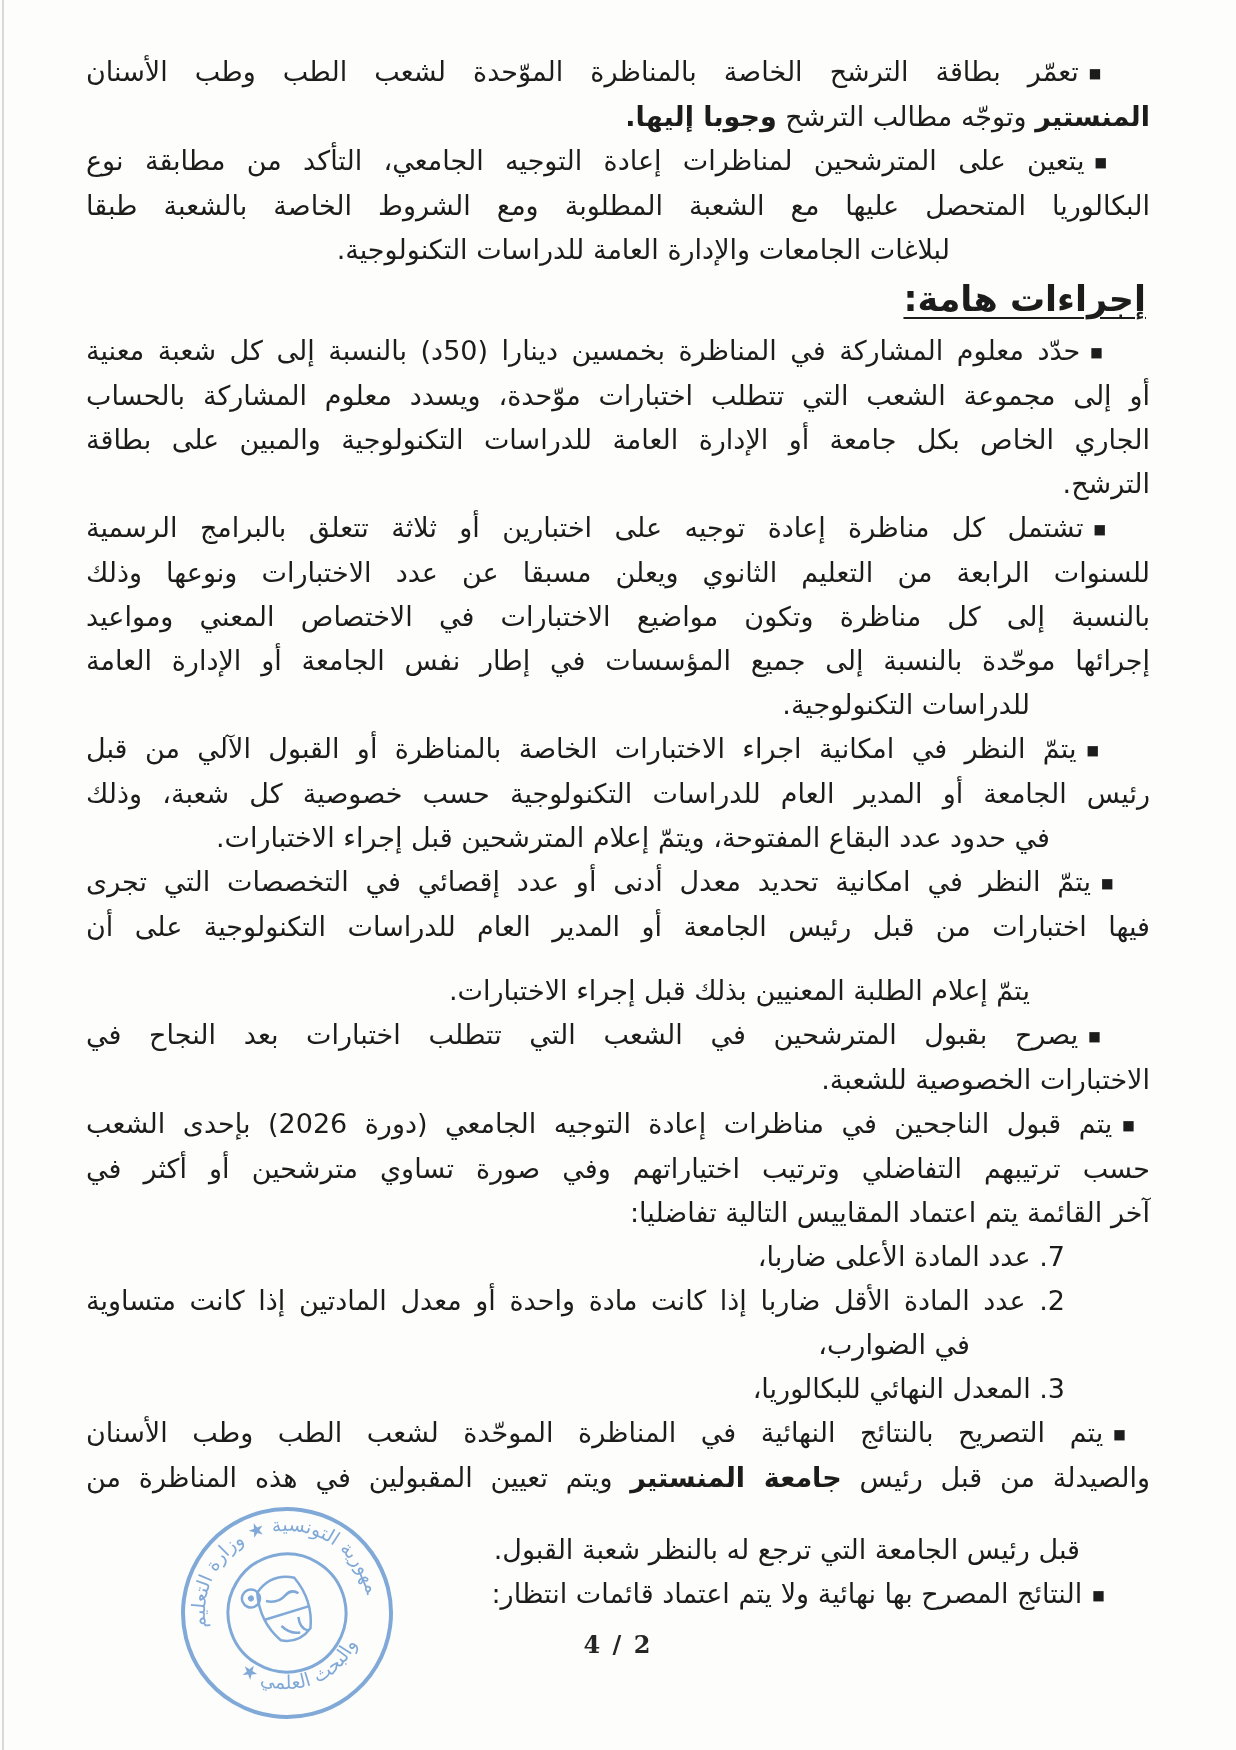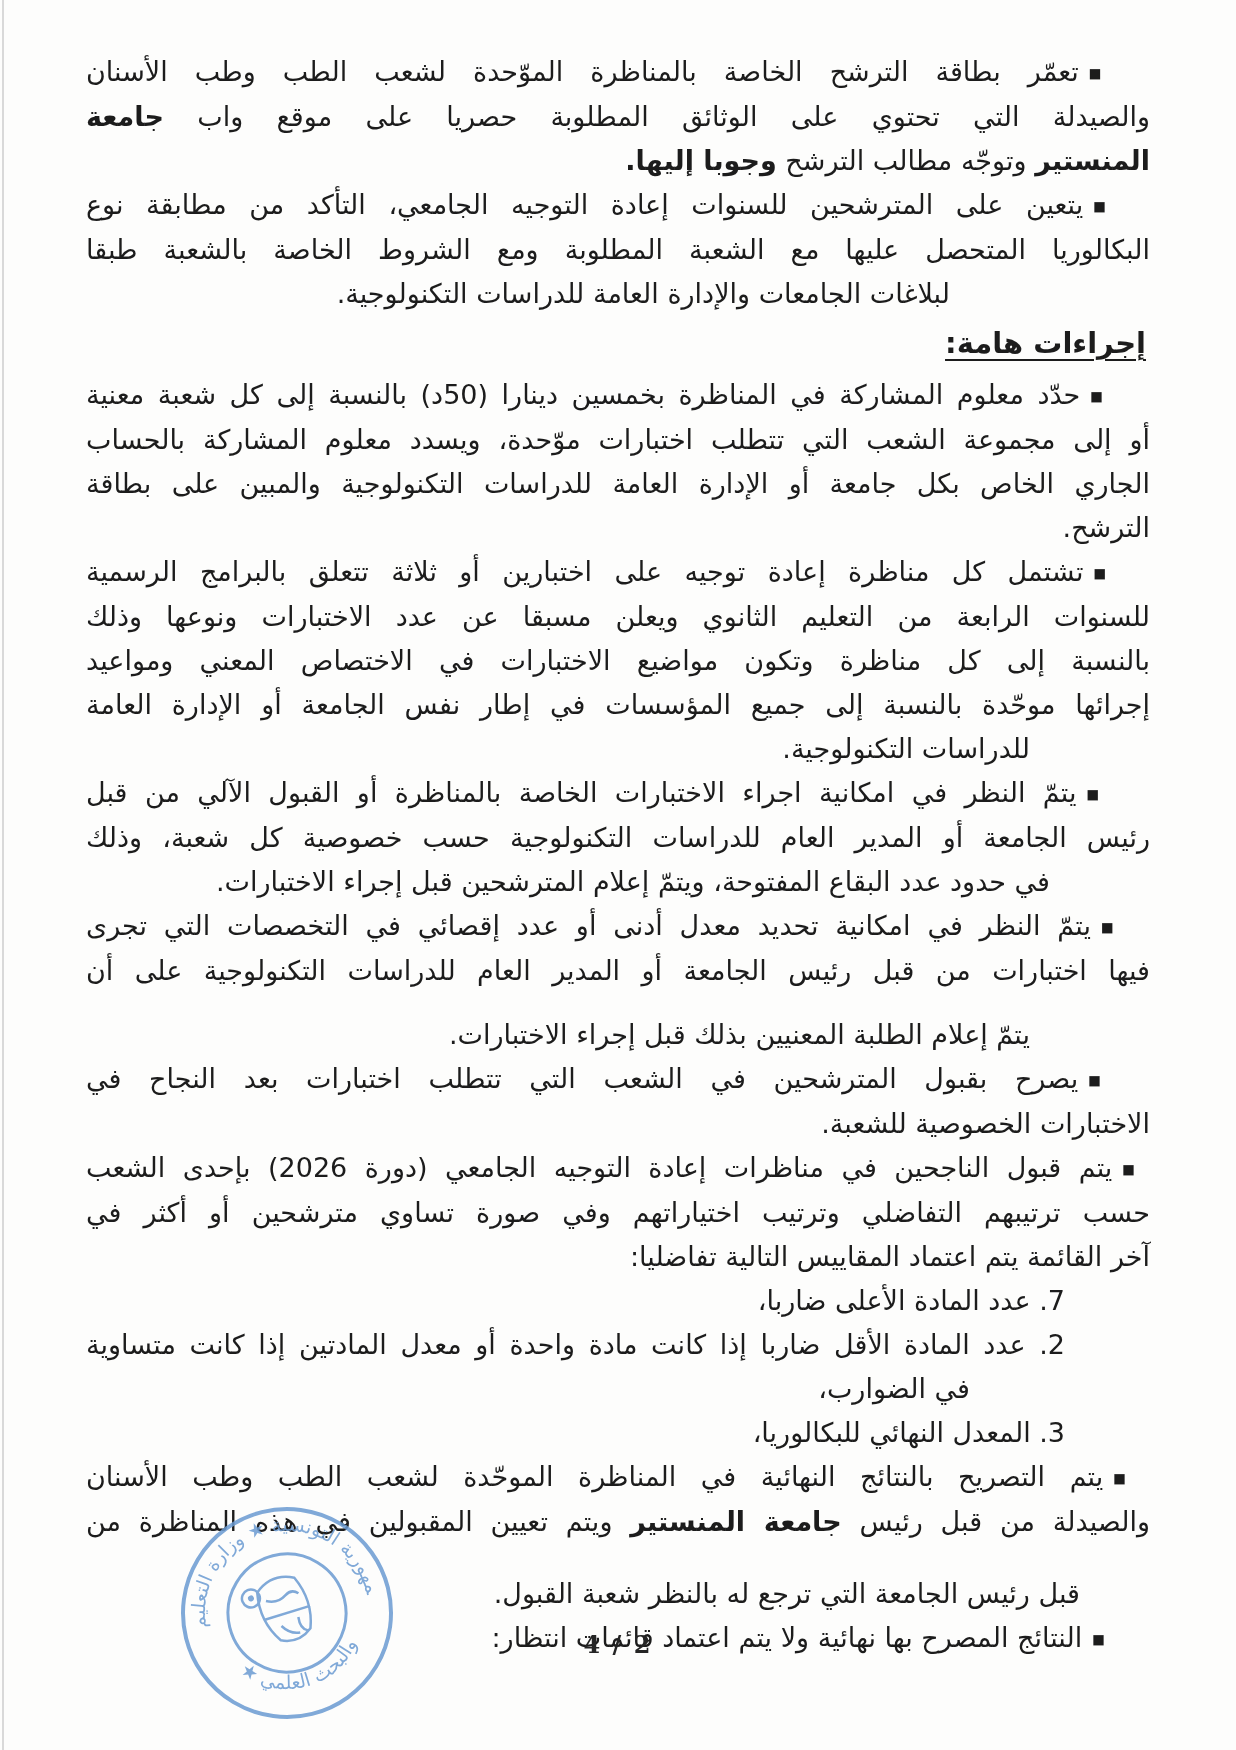--- a/index.html
+++ b/index.html
@@ -26,21 +26,21 @@
   .line.right{text-align:right;}
   .marker{
     font-size:0.5em;
     vertical-align:3px;
     letter-spacing:0;
     padding-left:10px;
   }
   .b{font-weight:bold;}
   .block.heading .line{
     font-weight:bold;
-    font-size:29px;
+    font-size:35px;
     text-align:right;
     text-decoration:underline;
     text-decoration-thickness:2px;
     text-underline-offset:6px;
     padding:5px 4px 8px 0;
   }
   .footer{
     position:absolute;top:1630px;left:0;right:0;
     text-align:center;
   }
@@ -64,25 +64,24 @@
   }
 </style>
 </head>
 <body>
 
 <div class="edge-line"></div>
 
 <main class="doc" id="doc">
     <div class="block bullet">
       <div class="line justify" style="padding-right: 30px;"><span class="marker">■</span><span>تعمّر بطاقة الترشح الخاصة بالمناظرة الموّحدة لشعب الطب وطب الأسنان</span></div>
-      <div class="line justify"><span>والصيدلة التي تحتوي على الوثائق المطلوبة حصريا على موقع واب </span><span class="b">جامعة</span></div>
       <div class="line right"><span class="b">المنستير</span><span> وتوجّه مطالب الترشح </span><span class="b">وجوبا إليها.</span></div>
     </div>
     <div class="block bullet">
-      <div class="line justify" style="padding-right: 30px;"><span class="marker">■</span><span>يتعين على المترشحين للسنوات إعادة التوجيه الجامعي، التأكد من مطابقة نوع</span></div>
+      <div class="line justify" style="padding-right: 30px;"><span class="marker">■</span><span>يتعين على المترشحين لمناظرات إعادة التوجيه الجامعي، التأكد من مطابقة نوع</span></div>
       <div class="line justify"><span>البكالوريا المتحصل عليها مع الشعبة المطلوبة ومع الشروط الخاصة بالشعبة طبقا</span></div>
       <div class="line right" style="padding-right: 200px;"><span>لبلاغات الجامعات والإدارة العامة للدراسات التكنولوجية.</span></div>
     </div>
     <div class="block heading">
       <div class="line right"><span class="b">إجراءات هامة:</span></div>
     </div>
     <div class="block bullet">
       <div class="line justify" style="padding-right: 42px;"><span class="marker">■</span><span>حدّد معلوم المشاركة في المناظرة بخمسين دينارا (50د) بالنسبة إلى كل شعبة معنية</span></div>
       <div class="line justify"><span>أو إلى مجموعة الشعب التي تتطلب اختبارات موّحدة، ويسدد معلوم المشاركة بالحساب</span></div>
       <div class="line justify"><span>الجاري الخاص بكل جامعة أو الإدارة العامة للدراسات التكنولوجية والمبين على بطاقة</span></div>

